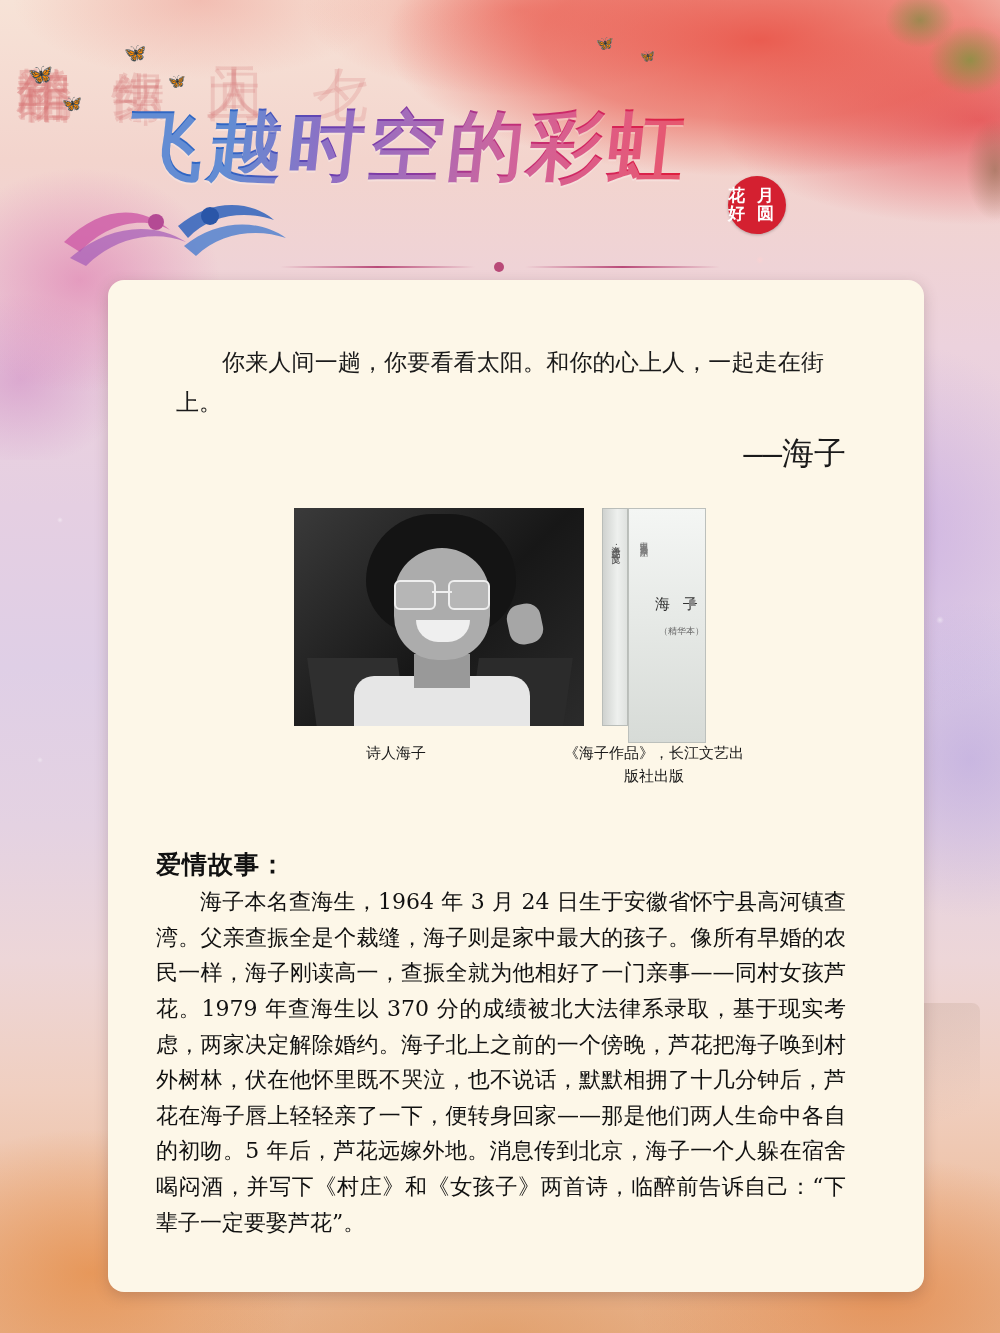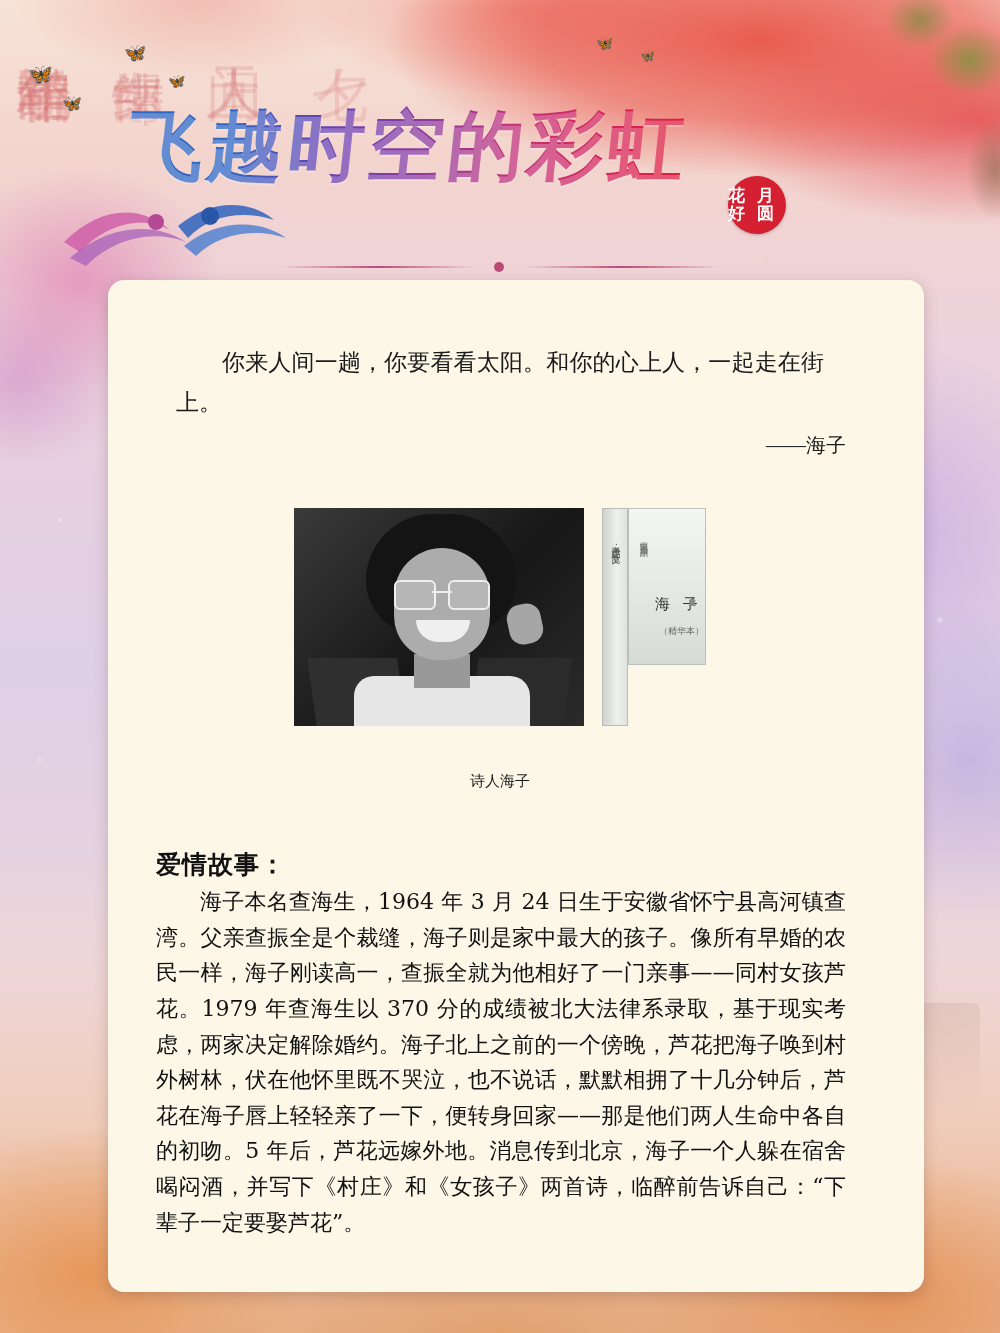--- a/index.html
+++ b/index.html
@@ -238,22 +238,22 @@
     font-size: 23px;
     line-height: 1.75;
     color: #1a1a1a;
     text-indent: 2em;
     text-align: justify;
   }
   .quote-author {
     position: absolute;
     right: 78px;
     top: 152px;
-    font-family: Liberation Serif, serif;
-    font-size: 20px;
+    font-family: Liberation Mono, monospace;
+    font-size: 32px;
     color: #1a1a1a;
   }
 
   .figures {
     position: absolute;
     left: 0;
     top: 228px;
     width: 784px;
     display: flex;
     justify-content: center;
@@ -371,21 +371,21 @@
     top: 30px;
     writing-mode: vertical-rl;
     font-family: "DejaVu Serif", serif;
     font-size: 9px;
     color: #555;
     letter-spacing: 1px;
   }
   .book .cover {
     position: absolute;
     left: 26px; top: 0;
-    width: 78px; height: 157px;
+    width: 78px; height: 235px;
     background: linear-gradient(180deg, #f4f6f4 0%, #e7eae7 45%, #d7dbd7 100%);
     border: 1px solid #bcc0bc;
     box-sizing: border-box;
   }
   .book .cover .vtext {
     position: absolute;
     left: 8px; top: 26px;
     writing-mode: vertical-rl;
     font-family: "DejaVu Serif", serif;
     font-size: 8px;
@@ -424,21 +424,20 @@
     display: flex;
     justify-content: center;
     gap: 18px;
   }
   .caption {
     font-family: "DejaVu Serif", serif;
     font-size: 15px;
     color: #1a1a1a;
     line-height: 1.5;
     text-align: center;
-    margin-top: 28px;
   }
   .cap-portrait { width: 290px; }
   .cap-book { width: 190px; text-align: center; }
 
   .story-title {
     position: absolute;
     left: 48px;
     top: 568px;
     font-family: Liberation Serif, serif;
     font-size: 25px;
@@ -560,19 +559,20 @@
             <div class="title">海 子</div>
             <div class="sub">（精华本）</div>
             <div class="mark">长江文艺出版社</div>
           </div>
         </div>
       </div>
     </div>
 
     <div class="captions">
       <div class="caption cap-portrait">诗人海子</div>
+      <div class="caption cap-book">《海子作品》，长江文艺出版社出版</div>
     </div>
 
     <div class="story-title">爱情故事：</div>
     <div class="story-body">海子本名查海生，1964 年 3 月 24 日生于安徽省怀宁县高河镇查湾。父亲查振全是个裁缝，海子则是家中最大的孩子。像所有早婚的农民一样，海子刚读高一，查振全就为他相好了一门亲事——同村女孩芦花。1979 年查海生以 370 分的成绩被北大法律系录取，基于现实考虑，两家决定解除婚约。海子北上之前的一个傍晚，芦花把海子唤到村外树林，伏在他怀里既不哭泣，也不说话，默默相拥了十几分钟后，芦花在海子唇上轻轻亲了一下，便转身回家——那是他们两人生命中各自的初吻。5 年后，芦花远嫁外地。消息传到北京，海子一个人躲在宿舍喝闷酒，并写下《村庄》和《女孩子》两首诗，临醉前告诉自己：“下辈子一定要娶芦花”。</div>
   </div>
 
 </div>
 
 </body></html>

